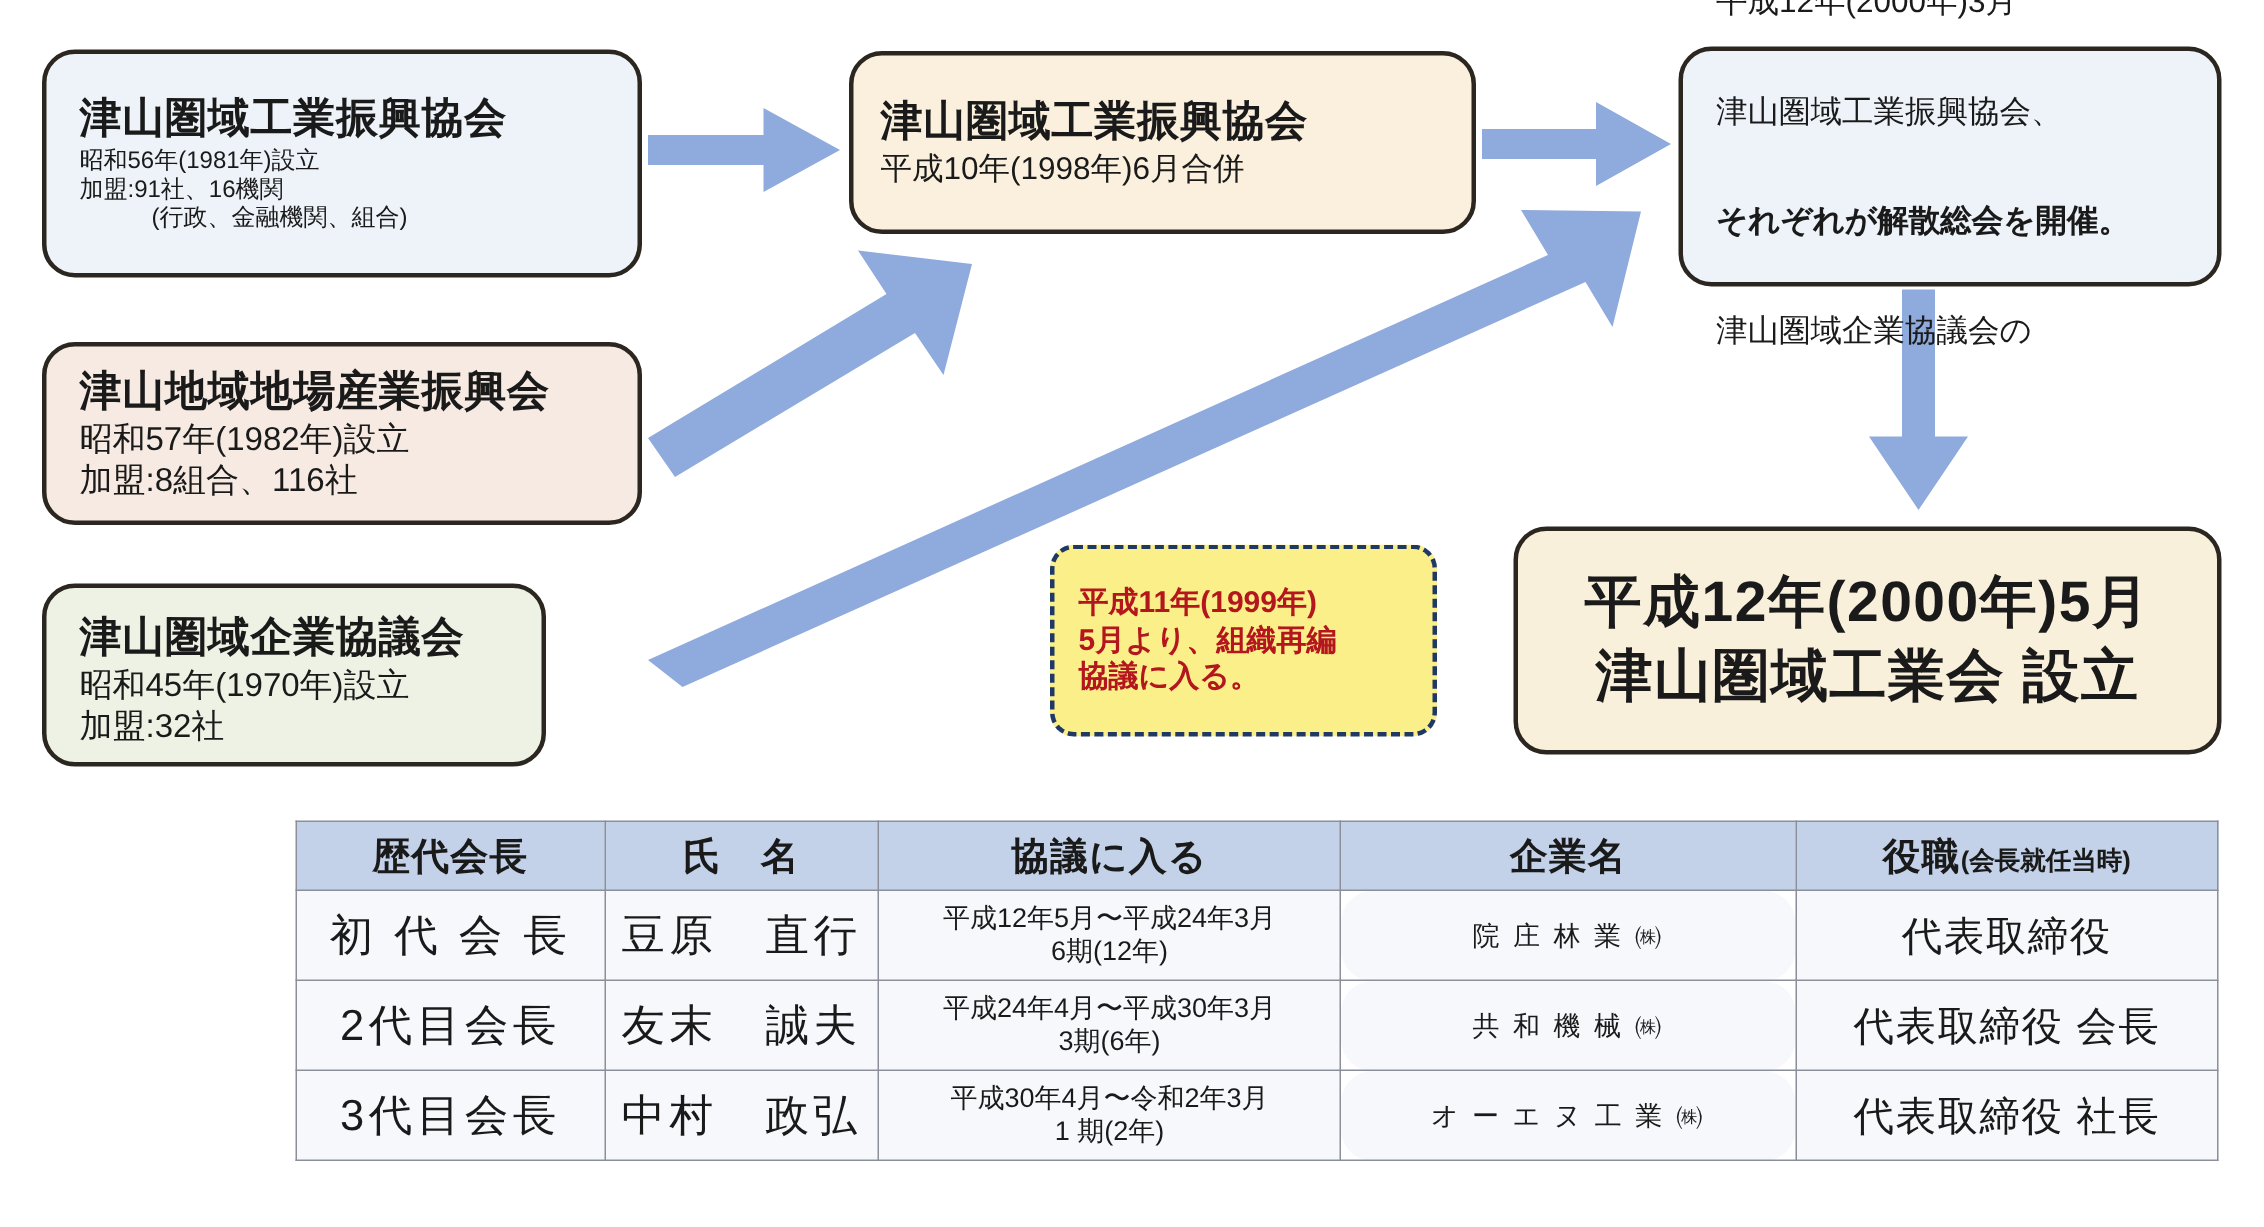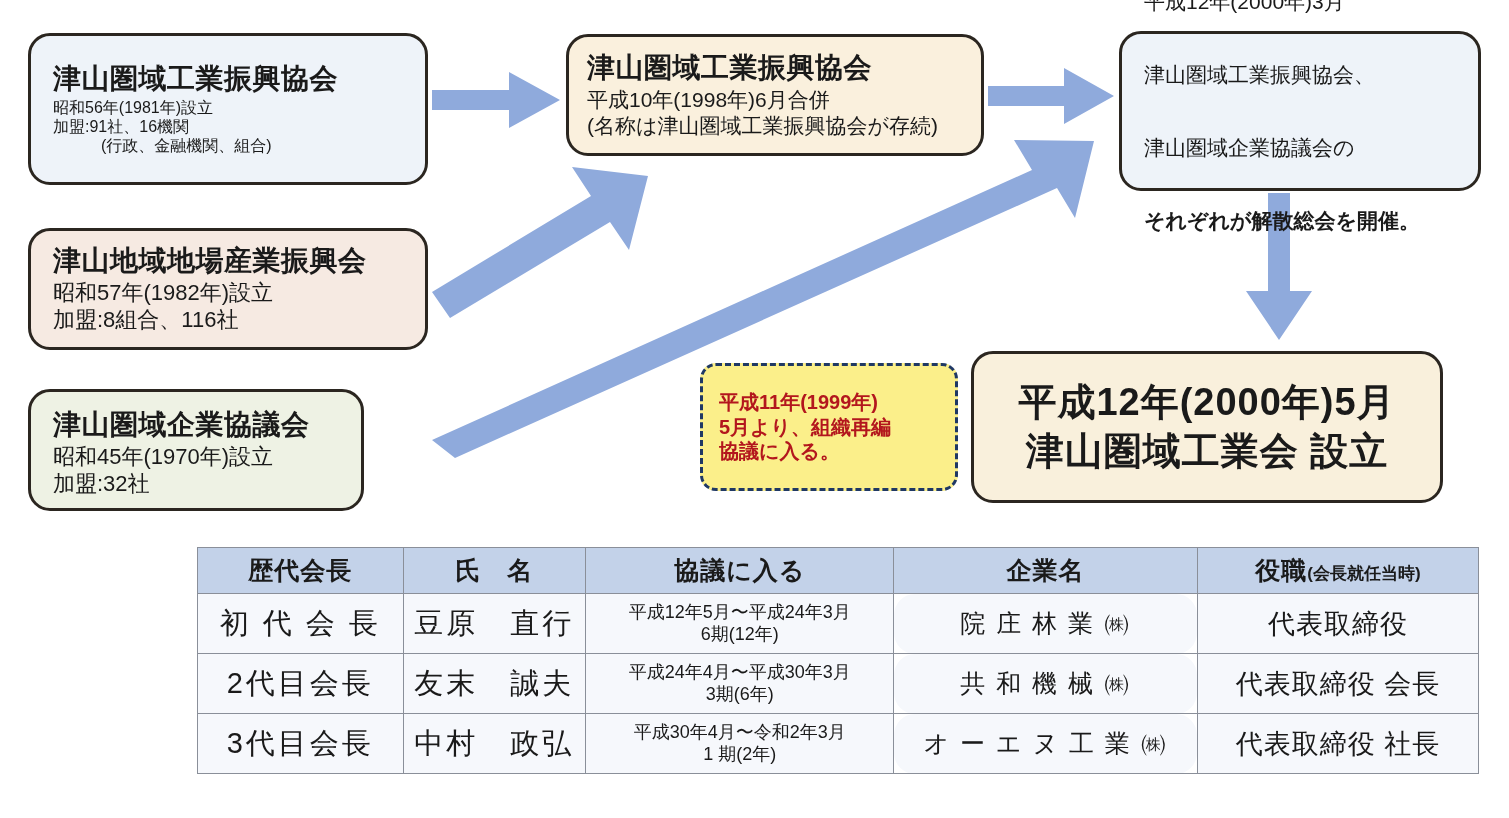--- a/index.html
+++ b/index.html
@@ -65,21 +65,21 @@
   #boxMerge { left: 566px; top: 34px; width: 418px; height: 122px; padding: 6px 0 6px 18px; }
   #boxMerge .ttl { font-size: 28px; margin-bottom: 4px; }
   #boxMerge .ln  { font-size: 21px; }
 
   
   #boxDissolve { left: 1119px; top: 31px; width: 362px; height: 160px; padding: 6px 0 6px 22px; gap: 48px; }
   #boxDissolve .ln { font-size: 21px; }
   #boxDissolve .ln.bold { font-weight: bold; }
 
   
-  #boxFinal { left: 971px; top: 351px; width: 472px; height: 152px; padding: 4px 0 4px 0; align-items: center; }
+  #boxFinal { left: 1009px; top: 351px; width: 472px; height: 152px; padding: 4px 0 4px 0; align-items: center; }
   #boxFinal .big { font-size: 38px; font-weight: bold; line-height: 1.28; letter-spacing: 1px; white-space: pre; }
 
   
   #boxNote {
     position: absolute;
     left: 700px; top: 363px; width: 258px; height: 128px;
     box-sizing: border-box;
     background: #fbef8a;
     border: 3px dashed #1f3864;
     border-radius: 16px;
@@ -111,21 +111,21 @@
     height: 45px;
     font-size: 25px;
     font-weight: bold;
     letter-spacing: 1px;
   }
   #tbl thead th .sub { font-size: 17px; letter-spacing: 0; font-weight: bold; margin-top: 21px; }
   #tbl tbody td { background: #f6f8fc; height: 59px; }
   .c-ord  { font-size: 29px; letter-spacing: 3px; }
   .c-name { font-size: 29px; letter-spacing: 3px; }
   .c-term { font-size: 18px; line-height: 1.22; white-space: pre-line; letter-spacing: 0; }
-  .c-comp { font-size: 25px; letter-spacing: 2px; border-radius: 21px; }
+  .c-comp { font-size: 18px; letter-spacing: 2px; border-radius: 21px; }
   .c-role { font-size: 27px; letter-spacing: 1px; }
 
   .w-ord  { width: 203px; }
   .w-name { width: 180px; }
   .w-term { width: 305px; }
   .w-comp { width: 300px; }
   .w-role { width: 278px; }
 </style>
 </head>
 <body>
@@ -170,28 +170,27 @@
 
   <div class="box fill-green" id="box3">
     <div class="ttl">津山圏域企業協議会</div>
     <div class="ln">昭和45年(1970年)設立</div>
     <div class="ln">加盟:32社</div>
   </div>
 
   <div class="box fill-cream" id="boxMerge">
     <div class="ttl">津山圏域工業振興協会</div>
     <div class="ln">平成10年(1998年)6月合併</div>
-    <div class="ln">(名称は津山圏域工業振興協会が存続)</div>
   </div>
 
   <div class="box fill-blue" id="boxDissolve">
     <div class="ln">平成12年(2000年)3月</div>
     <div class="ln">津山圏域工業振興協会、</div>
+    <div class="ln bold">それぞれが解散総会を開催。</div>
     <div class="ln">津山圏域企業協議会の</div>
-    <div class="ln bold">それぞれが解散総会を開催。</div>
   </div>
 
   <div id="boxNote">
     <div class="ln">平成11年(1999年)</div>
     <div class="ln">5月より、組織再編</div>
     <div class="ln">協議に入る。</div>
   </div>
 
   <div class="box fill-cream2" id="boxFinal">
     <div class="big">平成12年(2000年)5月</div>

